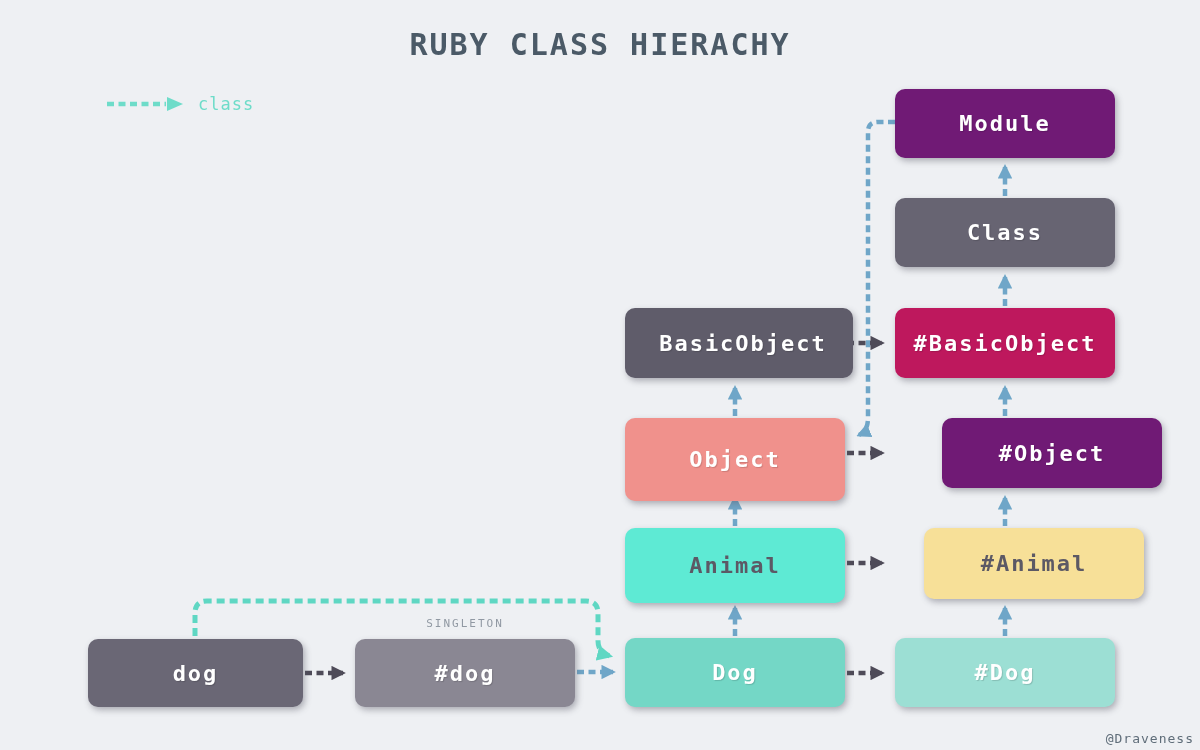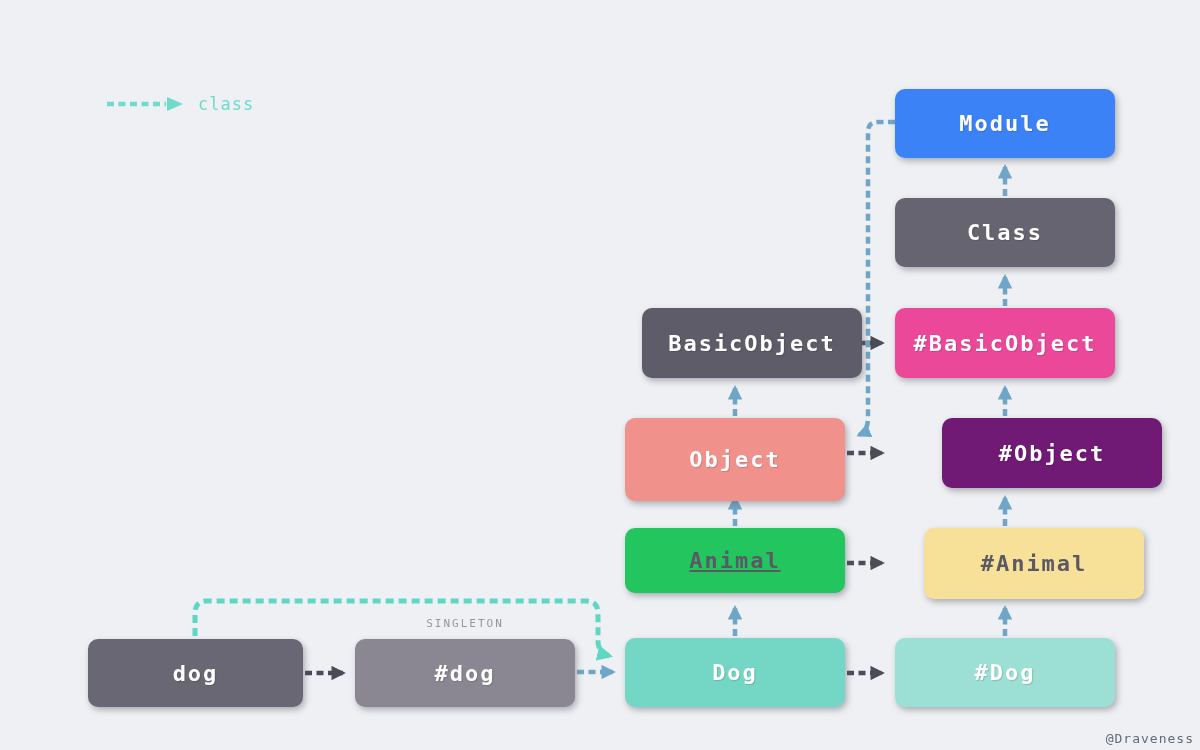--- a/index.html
+++ b/index.html
@@ -24,20 +24,21 @@
 
   #singleton-label{position:absolute;left:355px;top:617px;width:220px;text-align:center;
     font-size:11px;font-weight:normal;letter-spacing:2px;color:#9199a3;}
 
   #watermark{position:absolute;right:6px;bottom:4px;font-size:13px;letter-spacing:1px;color:#5f6d79;text-align:right;}
 </style>
 </head>
 <body>
 
 <div id="stage">
+  <h1 id="title">RUBY CLASS HIERACHY</h1>
 
   <div id="legend">
       <div class="legend-row">
         <svg width="78" height="14">
           <line x1="1" y1="7" x2="60" y2="7" stroke="#6edcc9" stroke-width="4.5" stroke-dasharray="7 4.5"></line>
           <polygon points="61,0 77,7 61,14" fill="#6edcc9"></polygon>
         </svg>
         <span class="legend-label" style="color: rgb(110, 220, 201);">class</span>
       </div>
     </div>
@@ -66,27 +67,27 @@
       <path d="M577,672 L613,672" fill="none" stroke="#6fa6c8" stroke-width="4.5" stroke-dasharray="7 4.5" marker-end="url(#arrow-superclass)"></path>
       <path d="M847,343 L882,343" fill="none" stroke="#4e4b58" stroke-width="4.5" stroke-dasharray="7 4.5" marker-end="url(#arrow-singleton)"></path>
       <path d="M847,453 L882,453" fill="none" stroke="#4e4b58" stroke-width="4.5" stroke-dasharray="7 4.5" marker-end="url(#arrow-singleton)"></path>
       <path d="M847,563 L882,563" fill="none" stroke="#4e4b58" stroke-width="4.5" stroke-dasharray="7 4.5" marker-end="url(#arrow-singleton)"></path>
       <path d="M847,673 L882,673" fill="none" stroke="#4e4b58" stroke-width="4.5" stroke-dasharray="7 4.5" marker-end="url(#arrow-singleton)"></path>
       <path d="M305,673 L343,673" fill="none" stroke="#4e4b58" stroke-width="4.5" stroke-dasharray="7 4.5" marker-end="url(#arrow-singleton)"></path>
       <path d="M195,636 L195,613 Q195,601 207,601 L586,601 Q598,601 598,613 L598,641 Q598,653 610,656" fill="none" stroke="#5fd7c3" stroke-width="5" stroke-dasharray="8 5" marker-end="url(#arrow-class)"></path>
     </svg>
 
   <div id="nodes">
-      <div class="node light-text" style="left: 895px; top: 89px; width: 220px; height: 69px; background: #3b82f6;">Module</div>
+      <div class="node light-text" style="left: 895px; top: 89px; width: 220px; height: 69px; background: #701a75;">Module</div>
       <div class="node light-text" style="left: 895px; top: 198px; width: 220px; height: 69px; background: rgb(103, 100, 114);">Class</div>
-      <div class="node light-text" style="left: 642px; top: 308px; width: 220px; height: 70px; background: rgb(95, 92, 106);">BasicObject</div>
-      <div class="node light-text" style="left: 895px; top: 308px; width: 220px; height: 70px; background: #ec4899;">#BasicObject</div>
+      <div class="node light-text" style="left: 625px; top: 308px; width: 220px; height: 70px; background: rgb(95, 92, 106); padding-left: 8px;">BasicObject</div>
+      <div class="node light-text" style="left: 895px; top: 308px; width: 220px; height: 70px; background: #be185d;">#BasicObject</div>
       <div class="node light-text" style="left: 625px; top: 418px; width: 220px; height: 83px; background: rgb(240, 145, 140);">Object</div>
       <div class="node light-text" style="left: 942px; top: 418px; width: 220px; height: 70px; background: #701a75;">#Object</div>
-      <div class="node dark-text" style="left: 625px; top: 528px; width: 220px; height: 65px; background: #22c55e; text-decoration: underline;">Animal</div>
+      <div class="node dark-text" style="left: 625px; top: 528px; width: 220px; height: 75px; background: #5eead4;">Animal</div>
       <div class="node dark-text" style="left: 924px; top: 528px; width: 220px; height: 71px; background: rgb(247, 224, 152);">#Animal</div>
       <div class="node light-text" style="left: 625px; top: 638px; width: 220px; height: 69px; background: rgb(116, 215, 198);">Dog</div>
       <div class="node light-text" style="left: 895px; top: 638px; width: 220px; height: 69px; background: rgb(156, 223, 212);">#Dog</div>
       <div class="node light-text" style="left: 88px; top: 639px; width: 215px; height: 68px; background: rgb(106, 103, 117);">dog</div>
       <div class="node light-text" style="left: 355px; top: 639px; width: 220px; height: 68px; background: rgb(138, 135, 147);">#dog</div>
     </div>
 
   <div id="singleton-label">SINGLETON</div>
 
   <div id="watermark">@Draveness</div>

